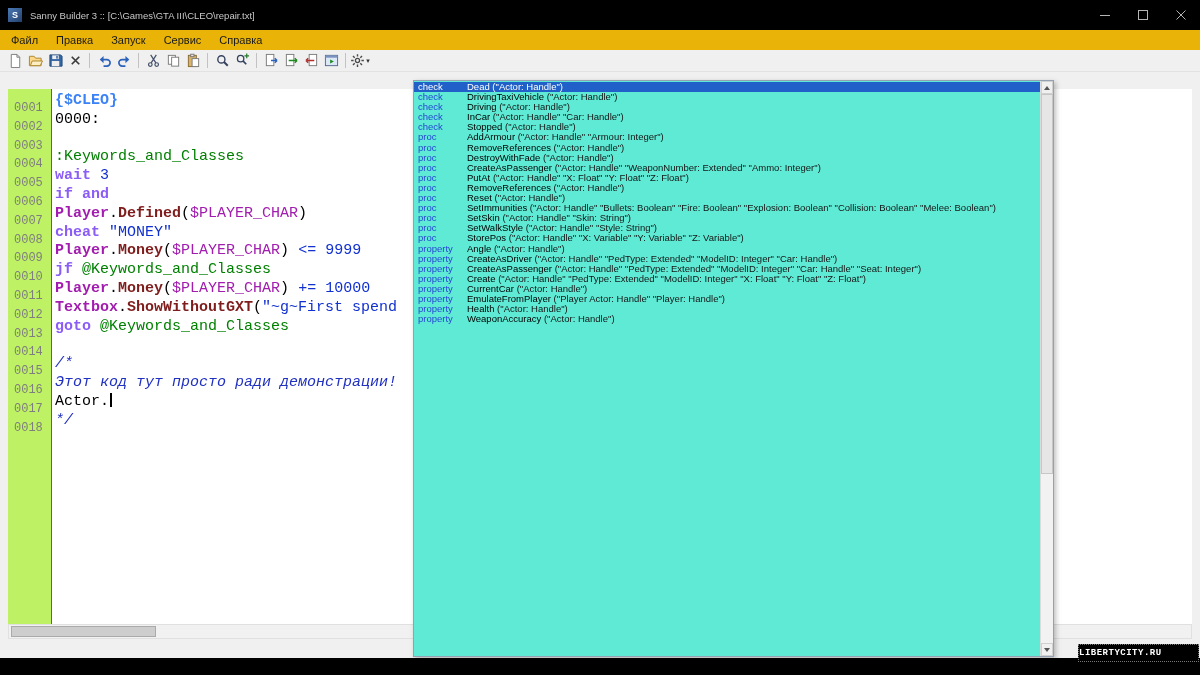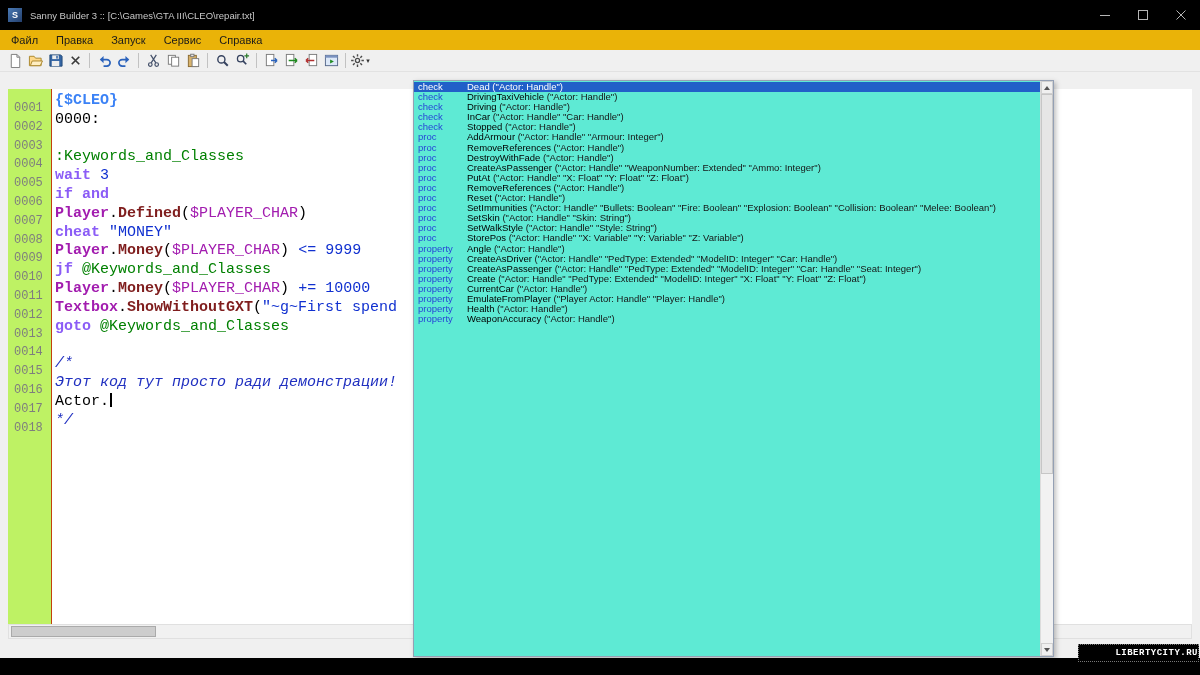--- a/index.html
+++ b/index.html
@@ -61,21 +61,21 @@
   .pop-row.selected .pop-cat,.pop-row.selected .pop-name,.pop-row.selected .pop-params{color:#fff}
   .pop-scroll{position:absolute;top:0;right:0;width:13px;height:100%;background:#f2f2f2;border-left:1px solid #dcdcdc}
   .pop-arrow{position:absolute;left:0;width:12px;height:13px;background:#f0f0f0;border:1px solid #d0d0d0;display:flex;align-items:center;justify-content:center}
   .pop-arrow.up{top:0}.pop-arrow.down{bottom:0}
   .tri-up{width:0;height:0;border-left:3px solid transparent;border-right:3px solid transparent;border-bottom:4px solid #555}
   .tri-down{width:0;height:0;border-left:3px solid transparent;border-right:3px solid transparent;border-top:4px solid #555}
   .pop-thumb{position:absolute;left:0;top:13px;width:12px;height:380px;background:#e6e6e6;border:1px solid #c6c6c6}
 
   
   .desktop-bottom{position:absolute;left:0;top:658px;width:100%;height:17px;background:#000;z-index:5}
-  .watermark{position:absolute;left:1078px;top:644px;width:121px;height:18px;background:#000;border:1px dotted #777;display:flex;align-items:center;justify-content:flex-end;z-index:20}
+  .watermark{position:absolute;left:1078px;top:644px;width:121px;height:18px;background:#000;border:1px dotted #777;display:flex;align-items:center;justify-content:flex-start;z-index:20}
   .watermark span{color:#fff;font-size:9px;font-weight:bold;font-family:"Liberation Mono",monospace;letter-spacing:.5px}
 </style>
 </head>
 <body>
 
 <div class="screen">
 
   <div class="titlebar">
     <div class="app-icon">S</div>
     <div class="title-text">Sanny Builder 3 :: [C:\Games\GTA III\CLEO\repair.txt]</div>

